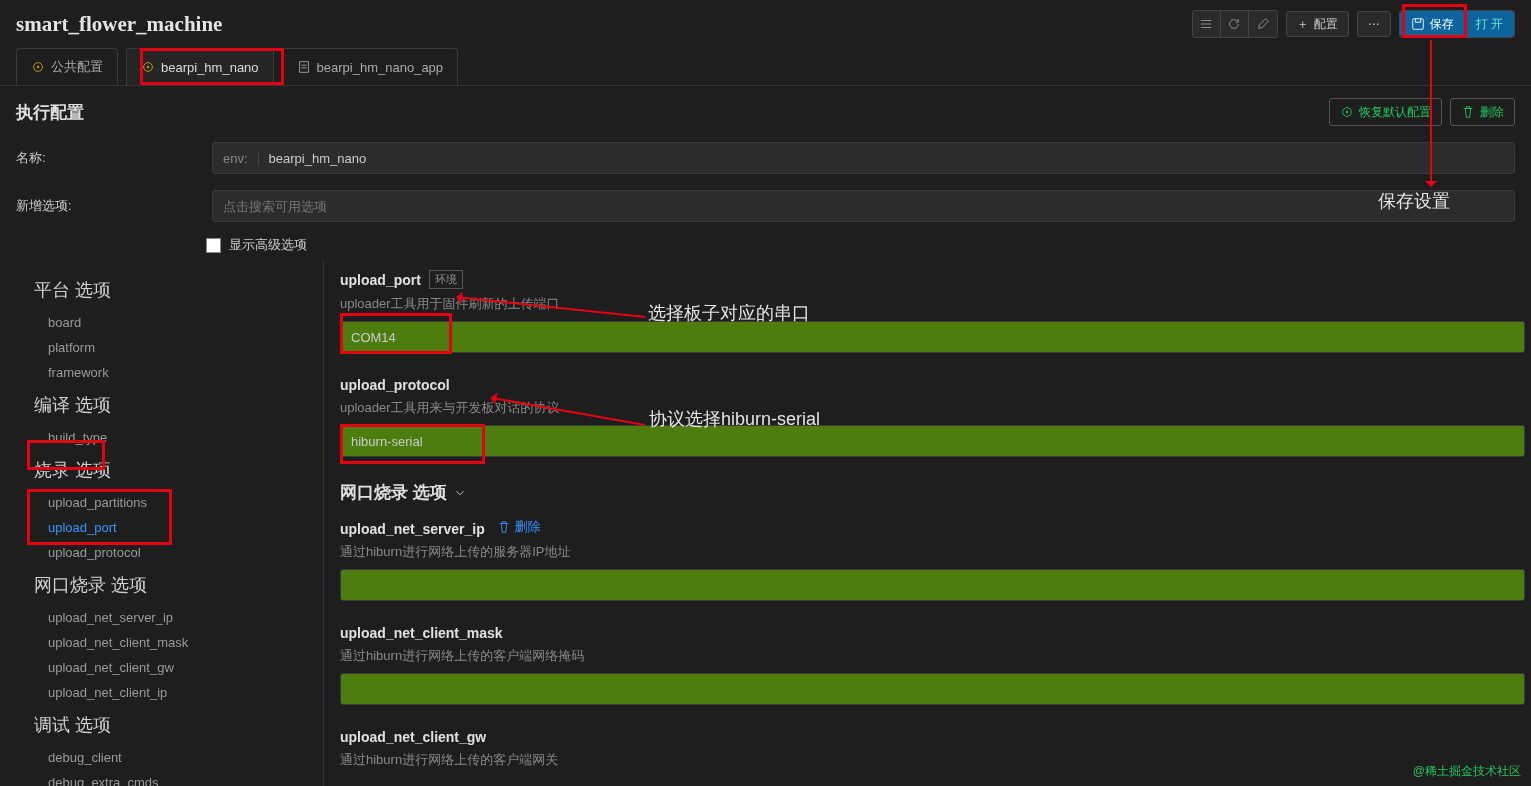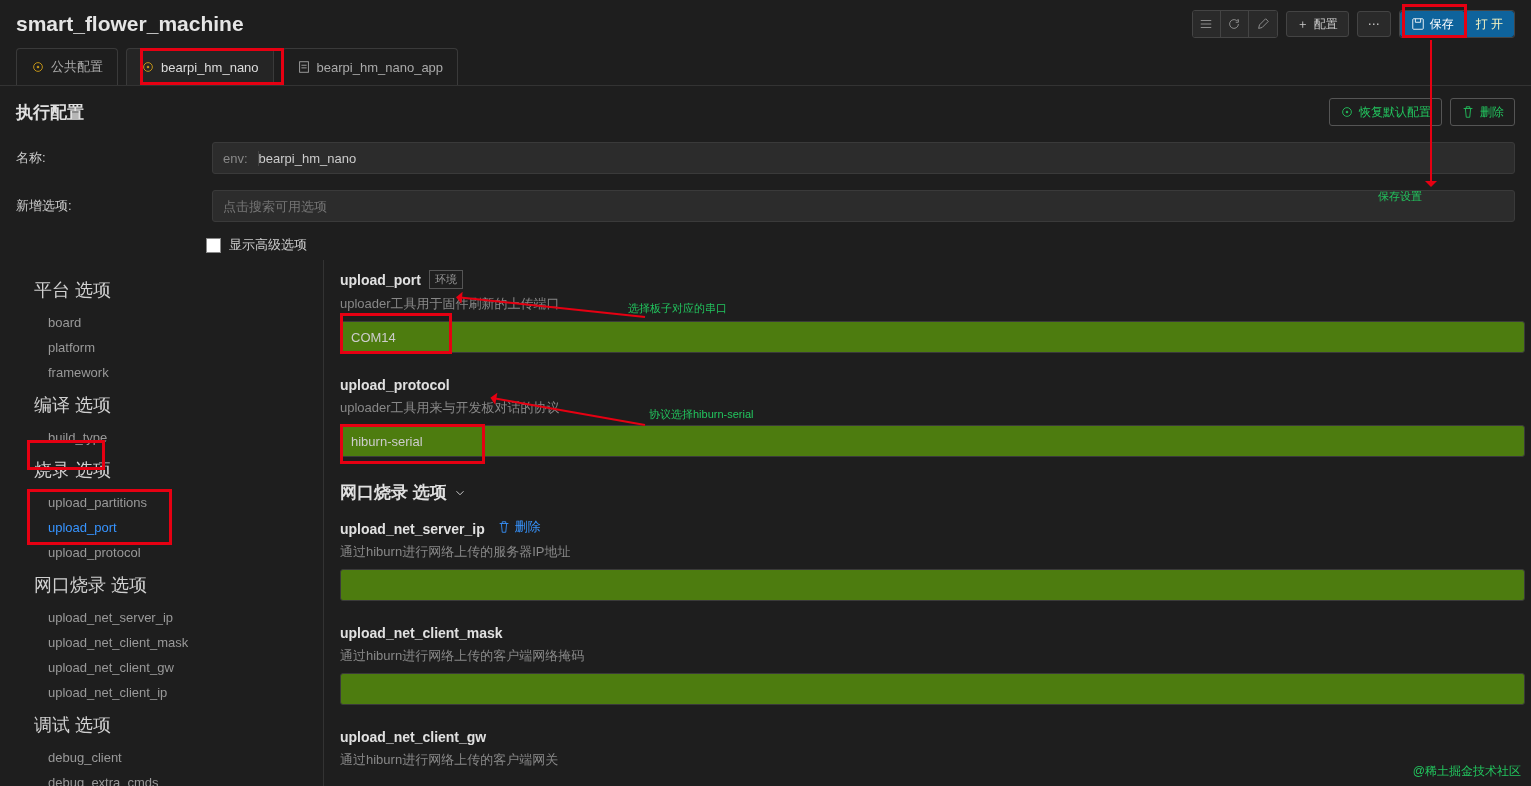--- a/index.html
+++ b/index.html
@@ -1,40 +1,40 @@
 <!DOCTYPE html>
 <html><head>
   <meta charset="utf-8">
   <style>
     * { box-sizing: border-box; margin: 0; padding: 0; }
     body { font-family: "Segoe UI", -apple-system, sans-serif; background: #1e1e1e; color: #ccc; font-size: 13px; overflow: hidden; width: 1531px; height: 786px; position: relative; }
     
     .header { display: flex; align-items: center; justify-content: space-between; padding: 10px 16px 6px; }
-    .header-title { font-size: 21px; font-weight: 600; color: #e5e5e5; }
+    .header-title { font-size: 21px; font-weight: 600; color: #e5e5e5; font-family: Liberation Serif, serif; }
     .header-actions { display: flex; gap: 8px; align-items: center; }
     .btn-group { display: flex; border: 1px solid #444; border-radius: 3px; overflow: hidden; }
     .btn-icon { width: 28px; height: 26px; display: flex; align-items: center; justify-content: center; background: #2a2a2a; border: none; color: #999; cursor: pointer; border-right: 1px solid #444; }
     .btn-icon:last-child { border-right: none; }
     .btn { height: 26px; padding: 0 10px; background: #2a2a2a; border: 1px solid #444; color: #ccc; display: flex; align-items: center; gap: 5px; cursor: pointer; border-radius: 3px; font-size: 12px; }
     .btn-primary { background: #0e639c; border-color: #0e639c; color: #fff; }
-    .btn-primary2 { background: #0e639c; border-color: #0e639c; color: #fef9c3; border-left: 1px solid rgba(255,255,255,.2); }
+    .btn-primary2 { background: #0e639c; border-color: #0e639c; color: #5eead4; border-left: 1px solid rgba(255,255,255,.2); }
     
     .tabs { display: flex; gap: 8px; padding: 4px 16px 0; }
     .tab { padding: 9px 14px; display: flex; align-items: center; gap: 6px; border: 1px solid #3a3a3a; border-bottom: none; color: #aaa; cursor: pointer; border-radius: 4px 4px 0 0; font-size: 13px; }
     .tab.active { background: #252525; color: #ddd; }
     
     .section-bar { display: flex; align-items: center; justify-content: space-between; padding: 12px 16px 8px; border-top: 1px solid #333; }
     .section-title { font-size: 17px; font-weight: 600; color: #e0e0e0; }
     .section-actions { display: flex; gap: 8px; }
     .btn-outline { height: 28px; padding: 0 10px; background: transparent; border: 1px solid #555; color: #22c55e; display: flex; align-items: center; gap: 5px; cursor: pointer; border-radius: 3px; font-size: 12px; }
     
     .form-row { display: flex; align-items: center; padding: 8px 16px; gap: 26px; }
     .form-label { width: 170px; color: #ccc; font-size: 13px; flex-shrink: 0; }
     .form-input-wrap { flex: 1; display: flex; align-items: center; background: #2c2c2c; border: 1px solid #3a3a3a; border-radius: 3px; height: 32px; padding: 0 10px; }
-    .prefix-label { color: #888; padding-right: 10px; border-right: 1px solid #444; }
+    .prefix-label { color: #888; padding-right: 10px; border-right: 1px solid #444; margin-right: 10px; }
     .form-input { flex: 1; background: transparent; border: none; color: #ccc; outline: none; font-size: 13px; }
     .checkbox-row { display: flex; align-items: center; padding: 6px 16px 6px 206px; gap: 8px; }
     .checkbox { width: 15px; height: 15px; border: 1px solid #888; background: #fff; }
     
     .main { display: flex; height: calc(100% - 260px); }
     .sidebar { width: 323px; padding: 10px 0 10px 26px; border-left: 2px solid transparent; overflow-y: auto; }
     .sb-group { color: #d0d0d0; font-size: 18px; padding: 8px 6px; cursor: pointer; }
     .sb-item { color: #999; font-size: 13px; padding: 5px 6px 5px 20px; cursor: pointer; }
     .sb-item.active { color: #3794ff; }
     
@@ -42,21 +42,21 @@
     .opt-block { margin-bottom: 24px; }
     .opt-title { font-weight: 600; color: #e0e0e0; font-size: 14px; display: inline-flex; align-items: center; gap: 8px; }
     .opt-badge { font-size: 11px; border: 1px solid #555; padding: 1px 5px; border-radius: 0; color: #999; font-weight: normal; }
     .opt-desc { color: #888; font-size: 13px; margin: 6px 0 8px; }
     .opt-input { width: 100%; height: 32px; background: #4d7c0f; border: 1px solid #3a3a3a; color: #ccc; padding: 0 10px; border-radius: 3px; outline: none; font-size: 13px; }
     .opt-link { color: #3794ff; margin-left: 12px; cursor: pointer; font-size: 13px; display: inline-flex; align-items: center; gap: 4px; }
     
     .subsection { font-size: 17px; font-weight: 600; color: #e0e0e0; margin: 14px 0 14px; display: flex; align-items: center; gap: 6px; }
     
     .redbox { position: absolute; border: 3px solid #e60012; pointer-events: none; z-index: 10; }
-    .anno-text { position: absolute; color: #22c55e; font-size: 11px; font-weight: 500; z-index: 11; pointer-events: none; }
+    .anno-text { position: absolute; color: #e5e5e5; font-size: 18px; font-weight: 500; z-index: 11; pointer-events: none; }
     .arrow-line { position: absolute; height: 2px; background: #e60012; z-index: 9; pointer-events: none; }
     .arrow-line::after { content: ""; position: absolute; width: 0; height: 0; border: 6px solid transparent; }
     .arrow-line.point-left::after { left: -8px; top: -5px; border-right-color: #e60012; }
     .arrow-vert { position: absolute; width: 2px; background: #e60012; z-index: 9; pointer-events: none; }
     .arrow-vert::after { content: ""; position: absolute; left: -5px; bottom: -8px; width: 0; height: 0; border: 6px solid transparent; border-top-color: #e60012; }
     
     .watermark { position: absolute; right: 10px; bottom: 6px; color: #22c55e; font-size: 12px; z-index: 20; }
     .ico { width: 14px; height: 14px; display: inline-block; }
   </style>
 </head>
@@ -237,19 +237,19 @@
 <div class="redbox" style="left:140px; top:48px; width:144px; height:37px;"></div>
 <div class="redbox" style="left:1402px; top:4px; width:65px; height:34px;"></div>
 <div class="arrow-vert" style="left:1430px; top:40px; height:145px;"></div>
 <div class="anno-text" style="left:1378px; top:189px;">保存设置</div>
 
 <div class="redbox" style="left:27px; top:440px; width:78px; height:30px;"></div>
 <div class="redbox" style="left:27px; top:489px; width:145px; height:56px;"></div>
 
 <div class="redbox" style="left:340px; top:313px; width:112px; height:41px;"></div>
 <div class="arrow-line point-left" style="left:457px; top:316px; width:188px; transform-origin:right center; transform:rotate(6deg);"></div>
-<div class="anno-text" style="left:628px; top:301px;text-align:right;">选择板子对应的串口</div>
+<div class="anno-text" style="left:648px; top:301px;text-align:right;">选择板子对应的串口</div>
 
 <div class="redbox" style="left:340px; top:424px; width:145px; height:40px;"></div>
 <div class="arrow-line point-left" style="left:490px; top:424px; width:155px; transform-origin:right center; transform:rotate(10deg);"></div>
 <div class="anno-text" style="left:649px; top:407px;">协议选择hiburn-serial</div>
 
 <div class="watermark">@稀土掘金技术社区</div>
 
 </body></html>

